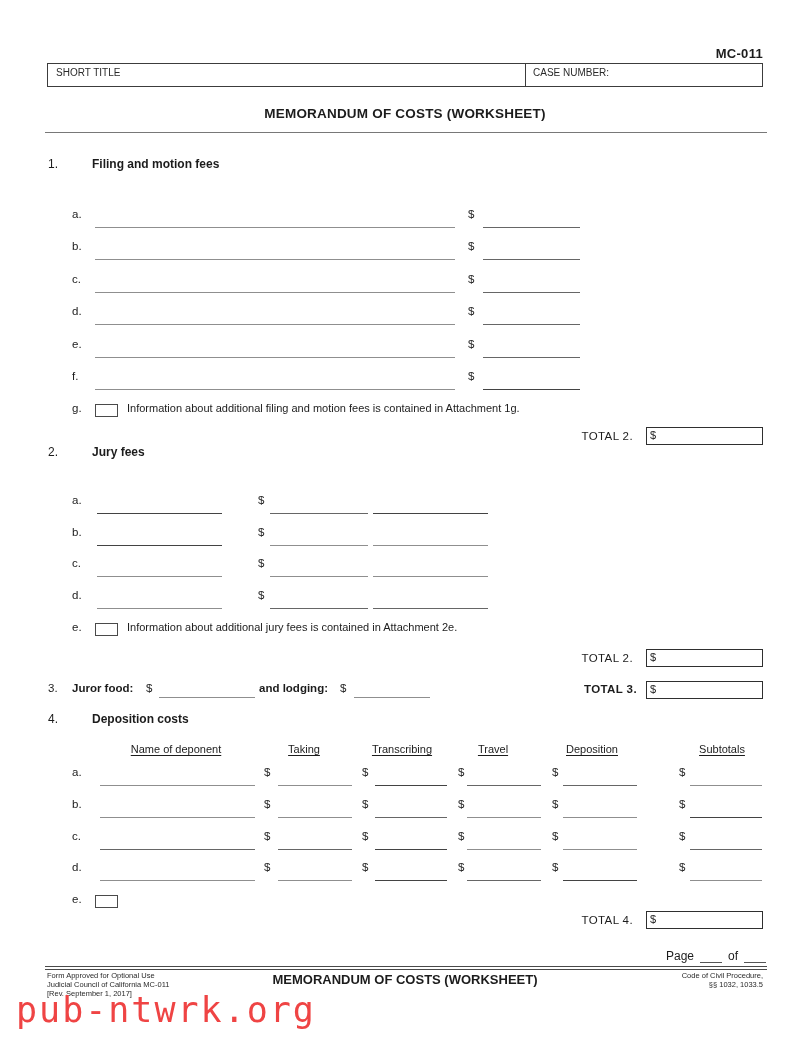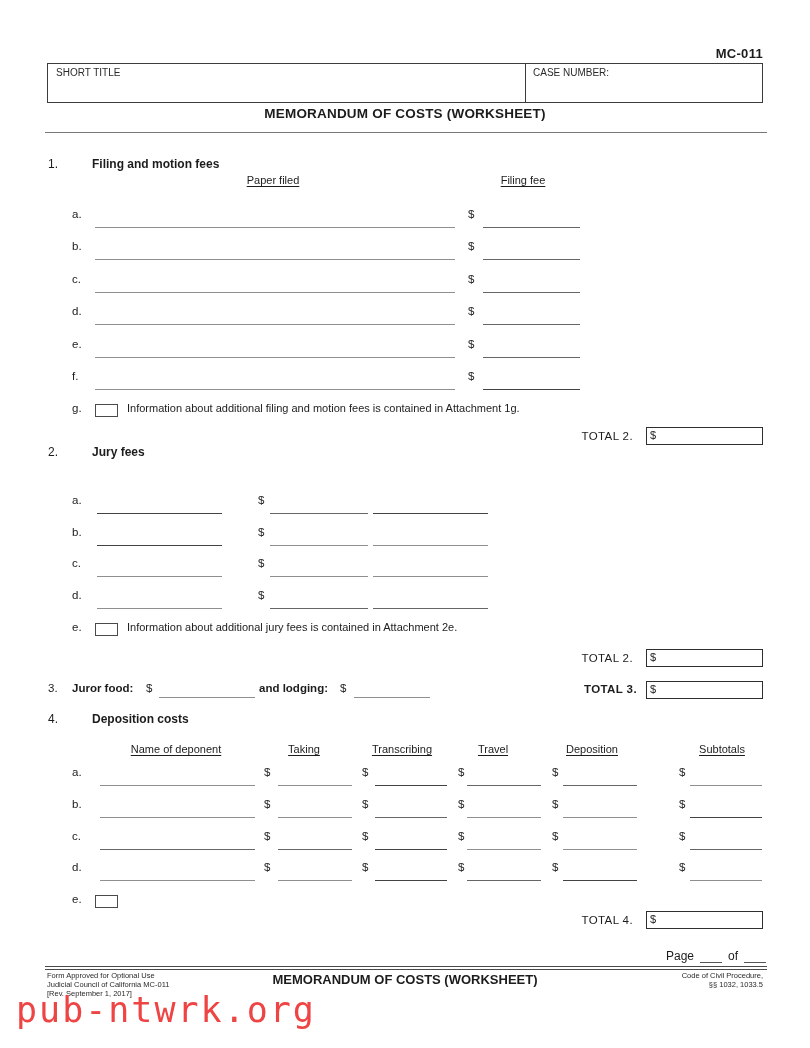--- a/index.html
+++ b/index.html
@@ -2,21 +2,21 @@
 <html><head>
 <meta charset="utf-8">
 <style>
   html,body{margin:0;padding:0;background:#ffffff;}
   .page{
     position:relative;width:810px;height:1048px;background:#ffffff;overflow:hidden;
     font-family:"Liberation Sans", sans-serif;color:#1c1c1c;
   }
   
   .mc-num{position:absolute;top:46px;right:47px;font-size:13px;font-weight:bold;letter-spacing:.3px;}
-  .caption-box{position:absolute;left:47px;top:63px;width:716px;height:40px;border:1.5px solid #3c3c3c;box-sizing:border-box;display:flex;}
+  .caption-box{position:absolute;left:47px;top:63px;width:716px;height:24px;border:1.5px solid #3c3c3c;box-sizing:border-box;display:flex;}
   .cap-left{flex:0 0 478px;border-right:1.5px solid #3c3c3c;box-sizing:border-box;padding:3px 0 0 8px;font-size:10px;color:#2a2a2a;}
   .cap-right{flex:1;padding:3px 0 0 7px;font-size:10px;color:#2a2a2a;}
   .form-title{position:absolute;top:106px;left:0;width:100%;text-align:center;font-size:13.5px;font-weight:bold;letter-spacing:.2px;}
   .hr-top{position:absolute;top:132px;left:45px;width:722px;border-top:1.5px solid #787878;}
 
   
   .sec-head{position:absolute;left:47px;width:716px;height:16px;font-size:12px;}
   .sec-head .num{position:absolute;left:1px;top:0;font-weight:normal;}
   .sec-head .txt{position:absolute;left:25px;top:0;font-weight:bold;padding-left:20px;}
 
@@ -97,24 +97,20 @@
     <div class="cap-right">
       <span>CASE NUMBER:</span>
     </div>
   </div>
   <div class="form-title">MEMORANDUM OF COSTS (WORKSHEET)</div>
   <div class="hr-top"></div>
 
   <div class="sec-head" style="top:157px">
     <span class="num">1.</span>
     <span class="txt">Filing and motion fees</span>
-  </div>
-  <div class="col-heads" style="top:174px">
-    <span class="ch" style="left:226px">Paper filed</span>
-    <span class="ch" style="left:476px">Filing fee</span>
   </div>
   <div class="rows" style="top:201px">
     <div class="frow r324">
       <span class="lt">a.</span>
       <span class="ln s1p"></span>
       <span class="dl s1d">$</span>
       <span class="ln s1f md"></span>
     </div>
     <div class="frow r324">
       <span class="lt">b.</span>

